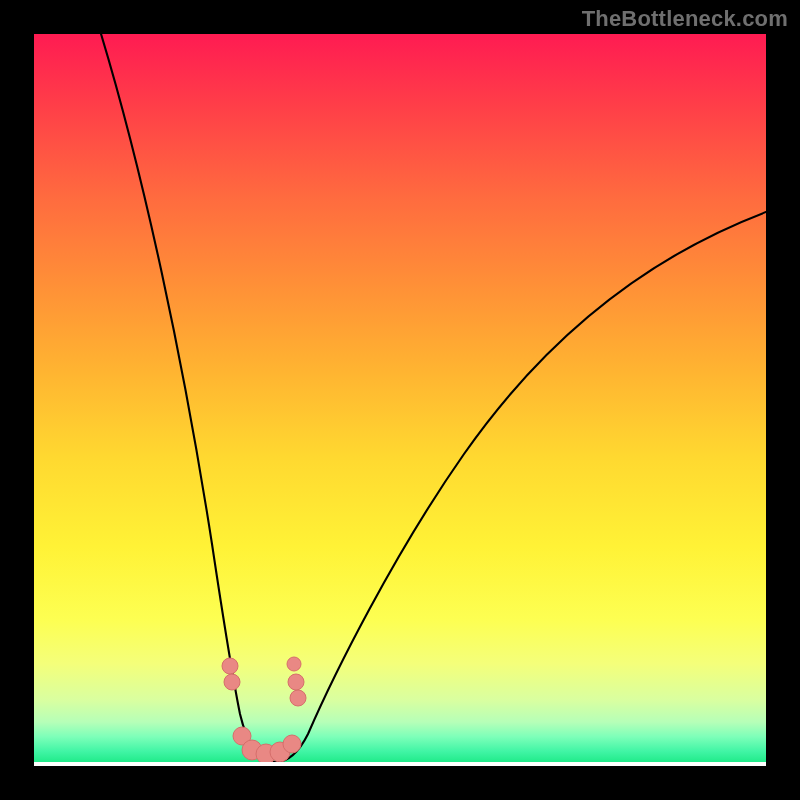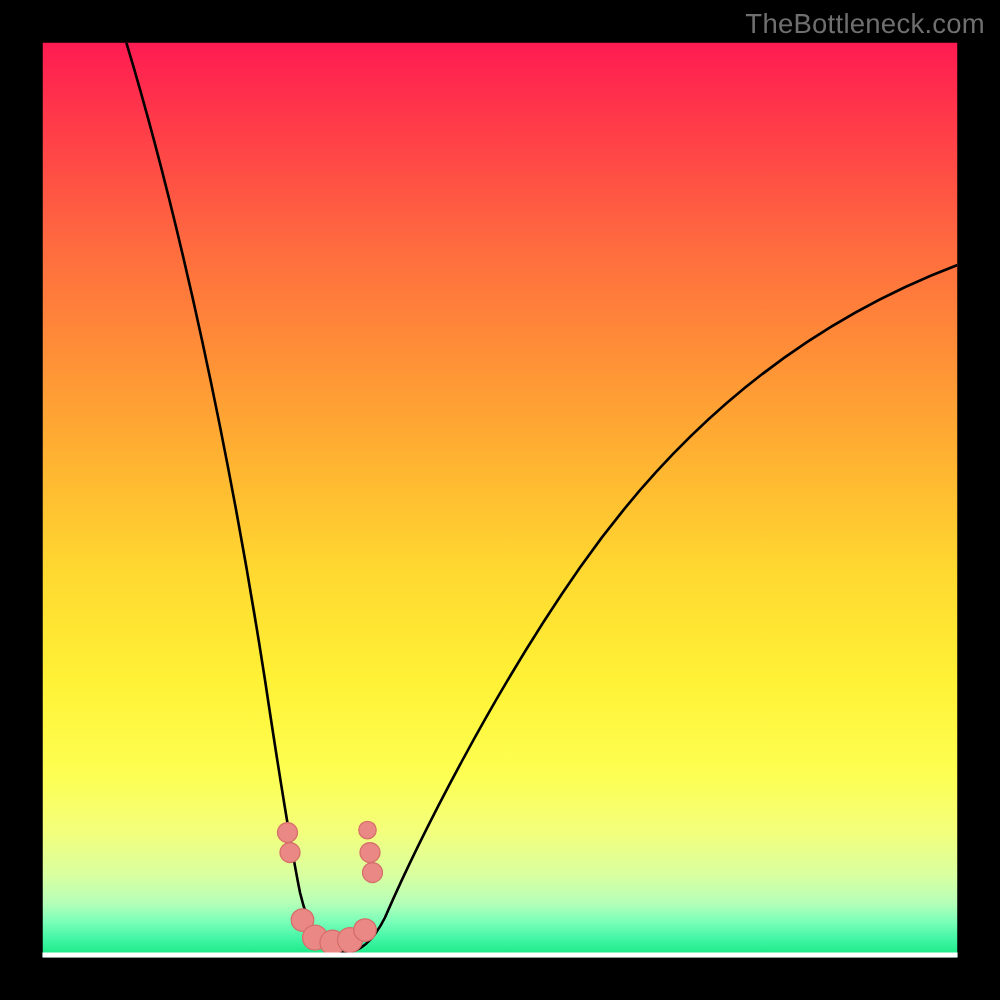--- a/index.html
+++ b/index.html
@@ -68,21 +68,21 @@
     right: -2px;
     bottom: -2px;
     height: 6px;
     background: #ffffff;
   }
   .watermark {
     position: absolute;
     top: 6px;
     right: 12px;
     font-size: 22px;
-    font-weight: 400;
+    font-weight: 700;
     color: #6f6f6f;
     letter-spacing: 0.2px;
     user-select: none;
   }
   .frame-left, .frame-right, .frame-top, .frame-bottom {
     position: absolute;
     background: #000;
   }
   .frame-left   { left: 0; top: 0; width: 34px; height: 800px; }
   .frame-right  { right: 0; top: 0; width: 34px; height: 800px; }

